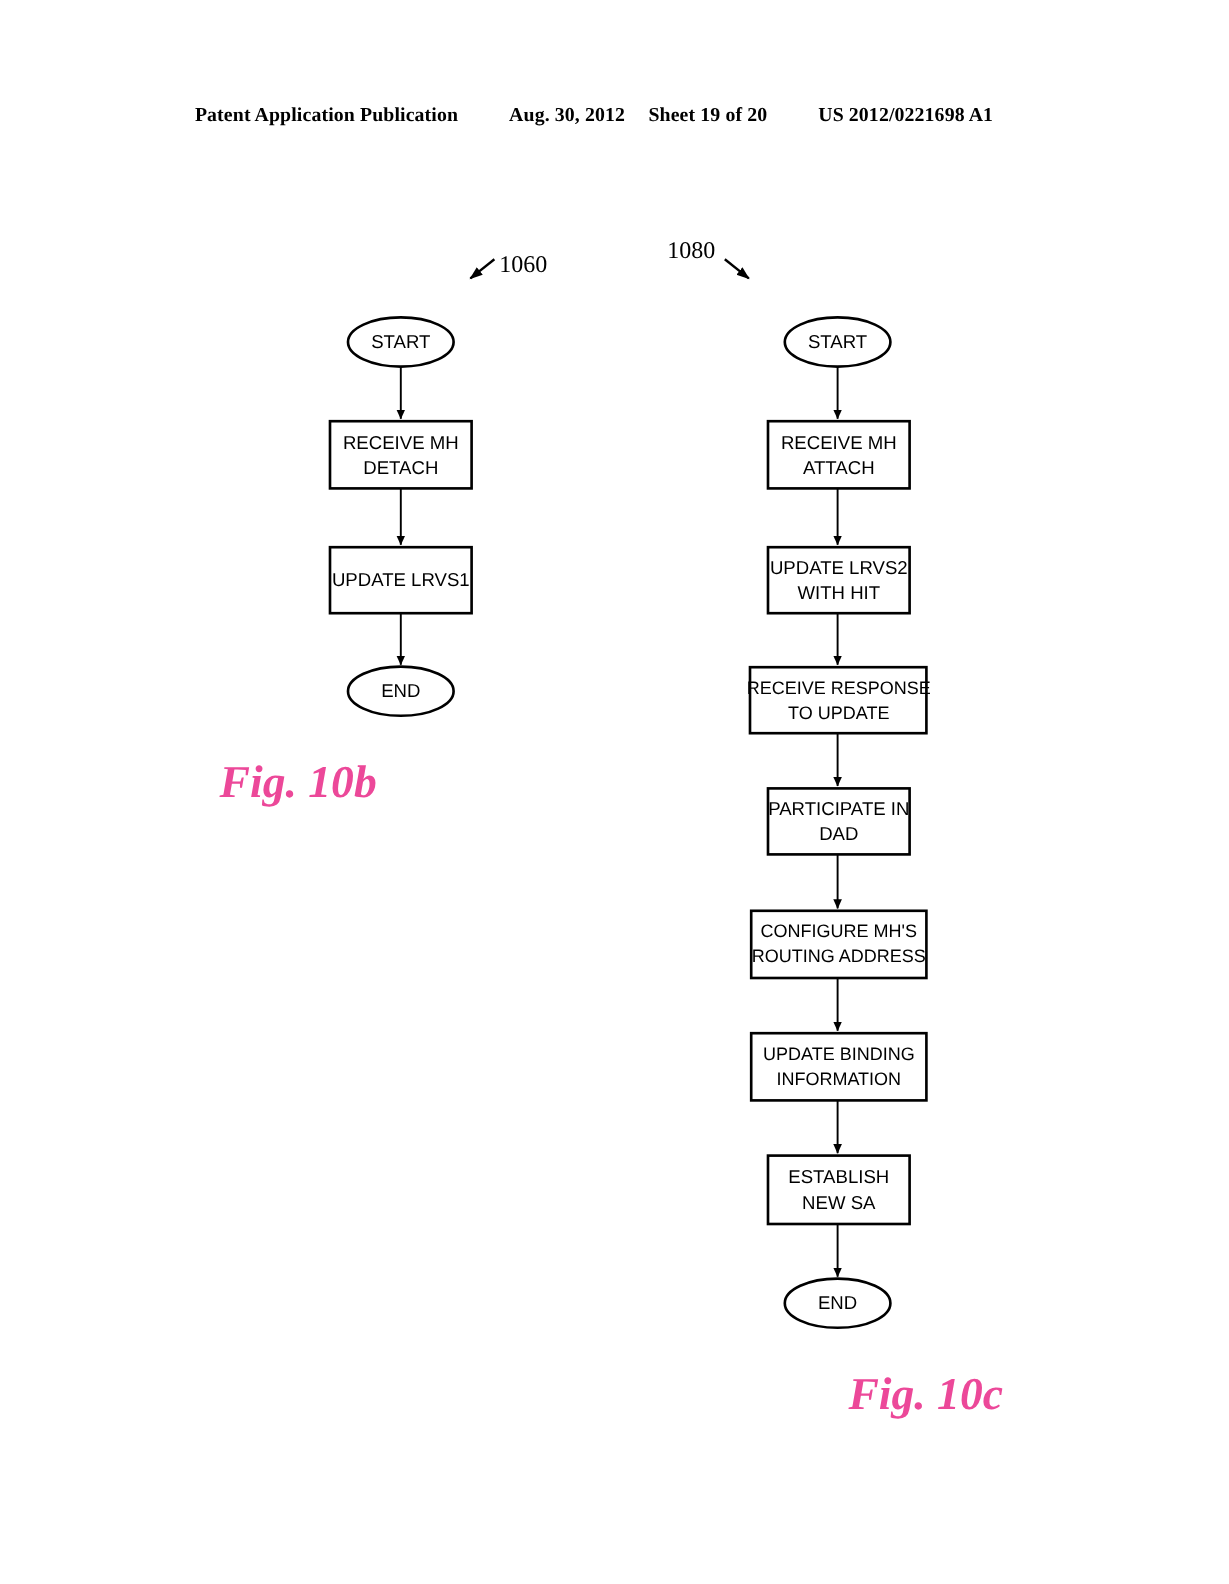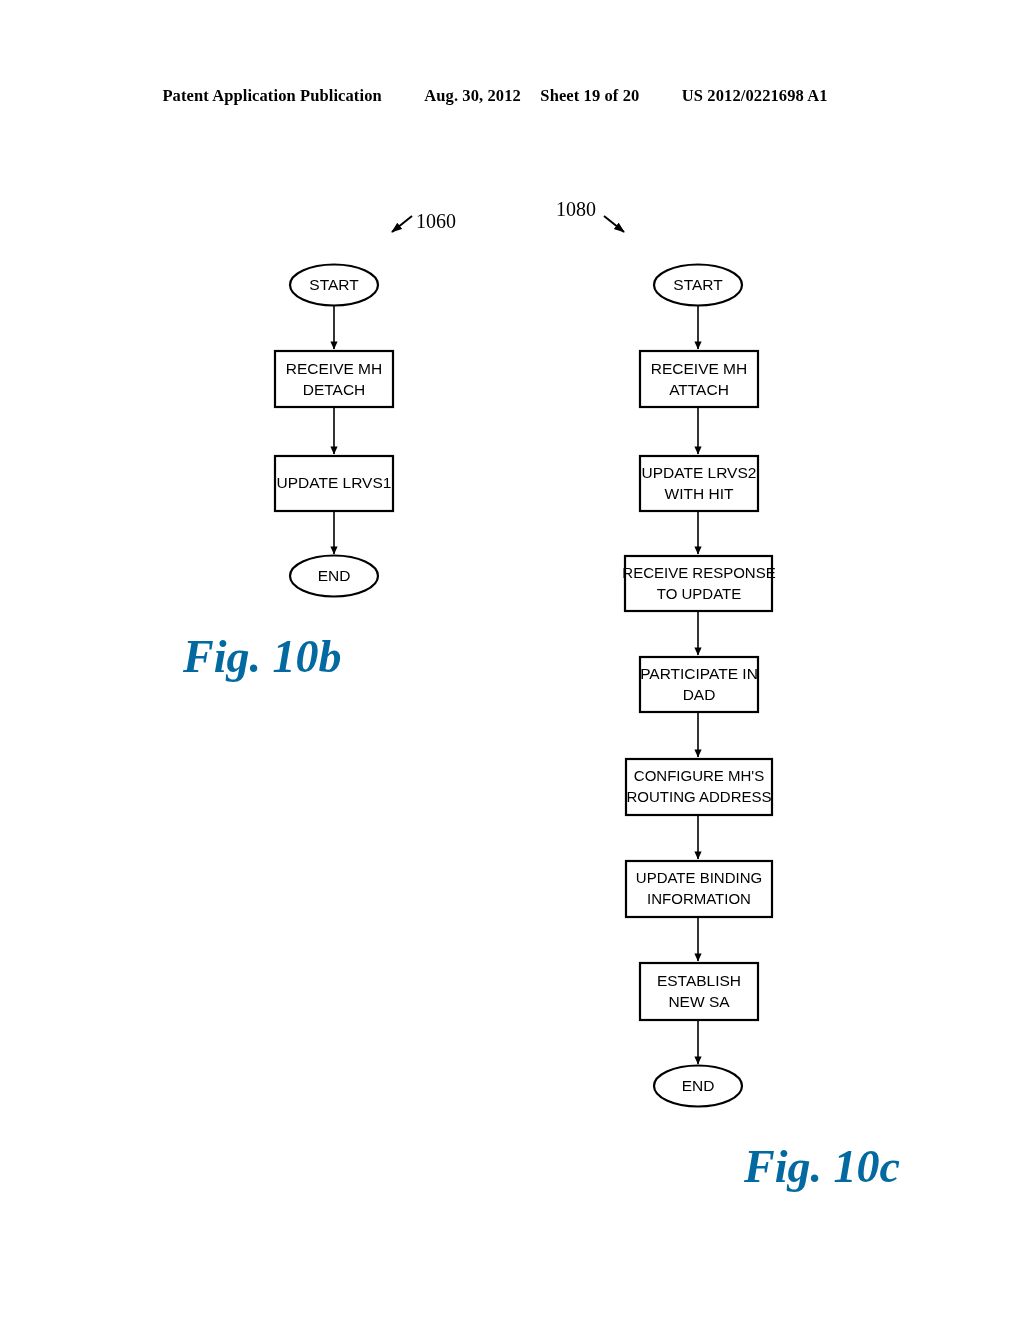--- a/index.html
+++ b/index.html
@@ -41,26 +41,26 @@
     top: 0;
     width: 1024px;
     height: 1320px;
   }
 
   .fig-caption {
     position: absolute;
     font-family: "Liberation Serif", serif;
     font-weight: bold;
     font-style: italic;
-    font-size: 46px;
-    color: #0369a1;
+    font-size: 38px;
+    color: #ec4899;
     white-space: nowrap;
   }
   #fig-caption-10b { left: 183px; top: 630px; }
-  #fig-caption-10c { left: 744px; top: 1140px; }
+  #fig-caption-10c { left: 707px; top: 1140px; }
 
   .ref-num {
     position: absolute;
     font-family: "Liberation Serif", serif;
     font-size: 20px;
     color: #000;
     white-space: nowrap;
   }
   #ref-num-1060 { left: 416px; top: 210px; }
   #ref-num-1080 { left: 556px; top: 198px; }

